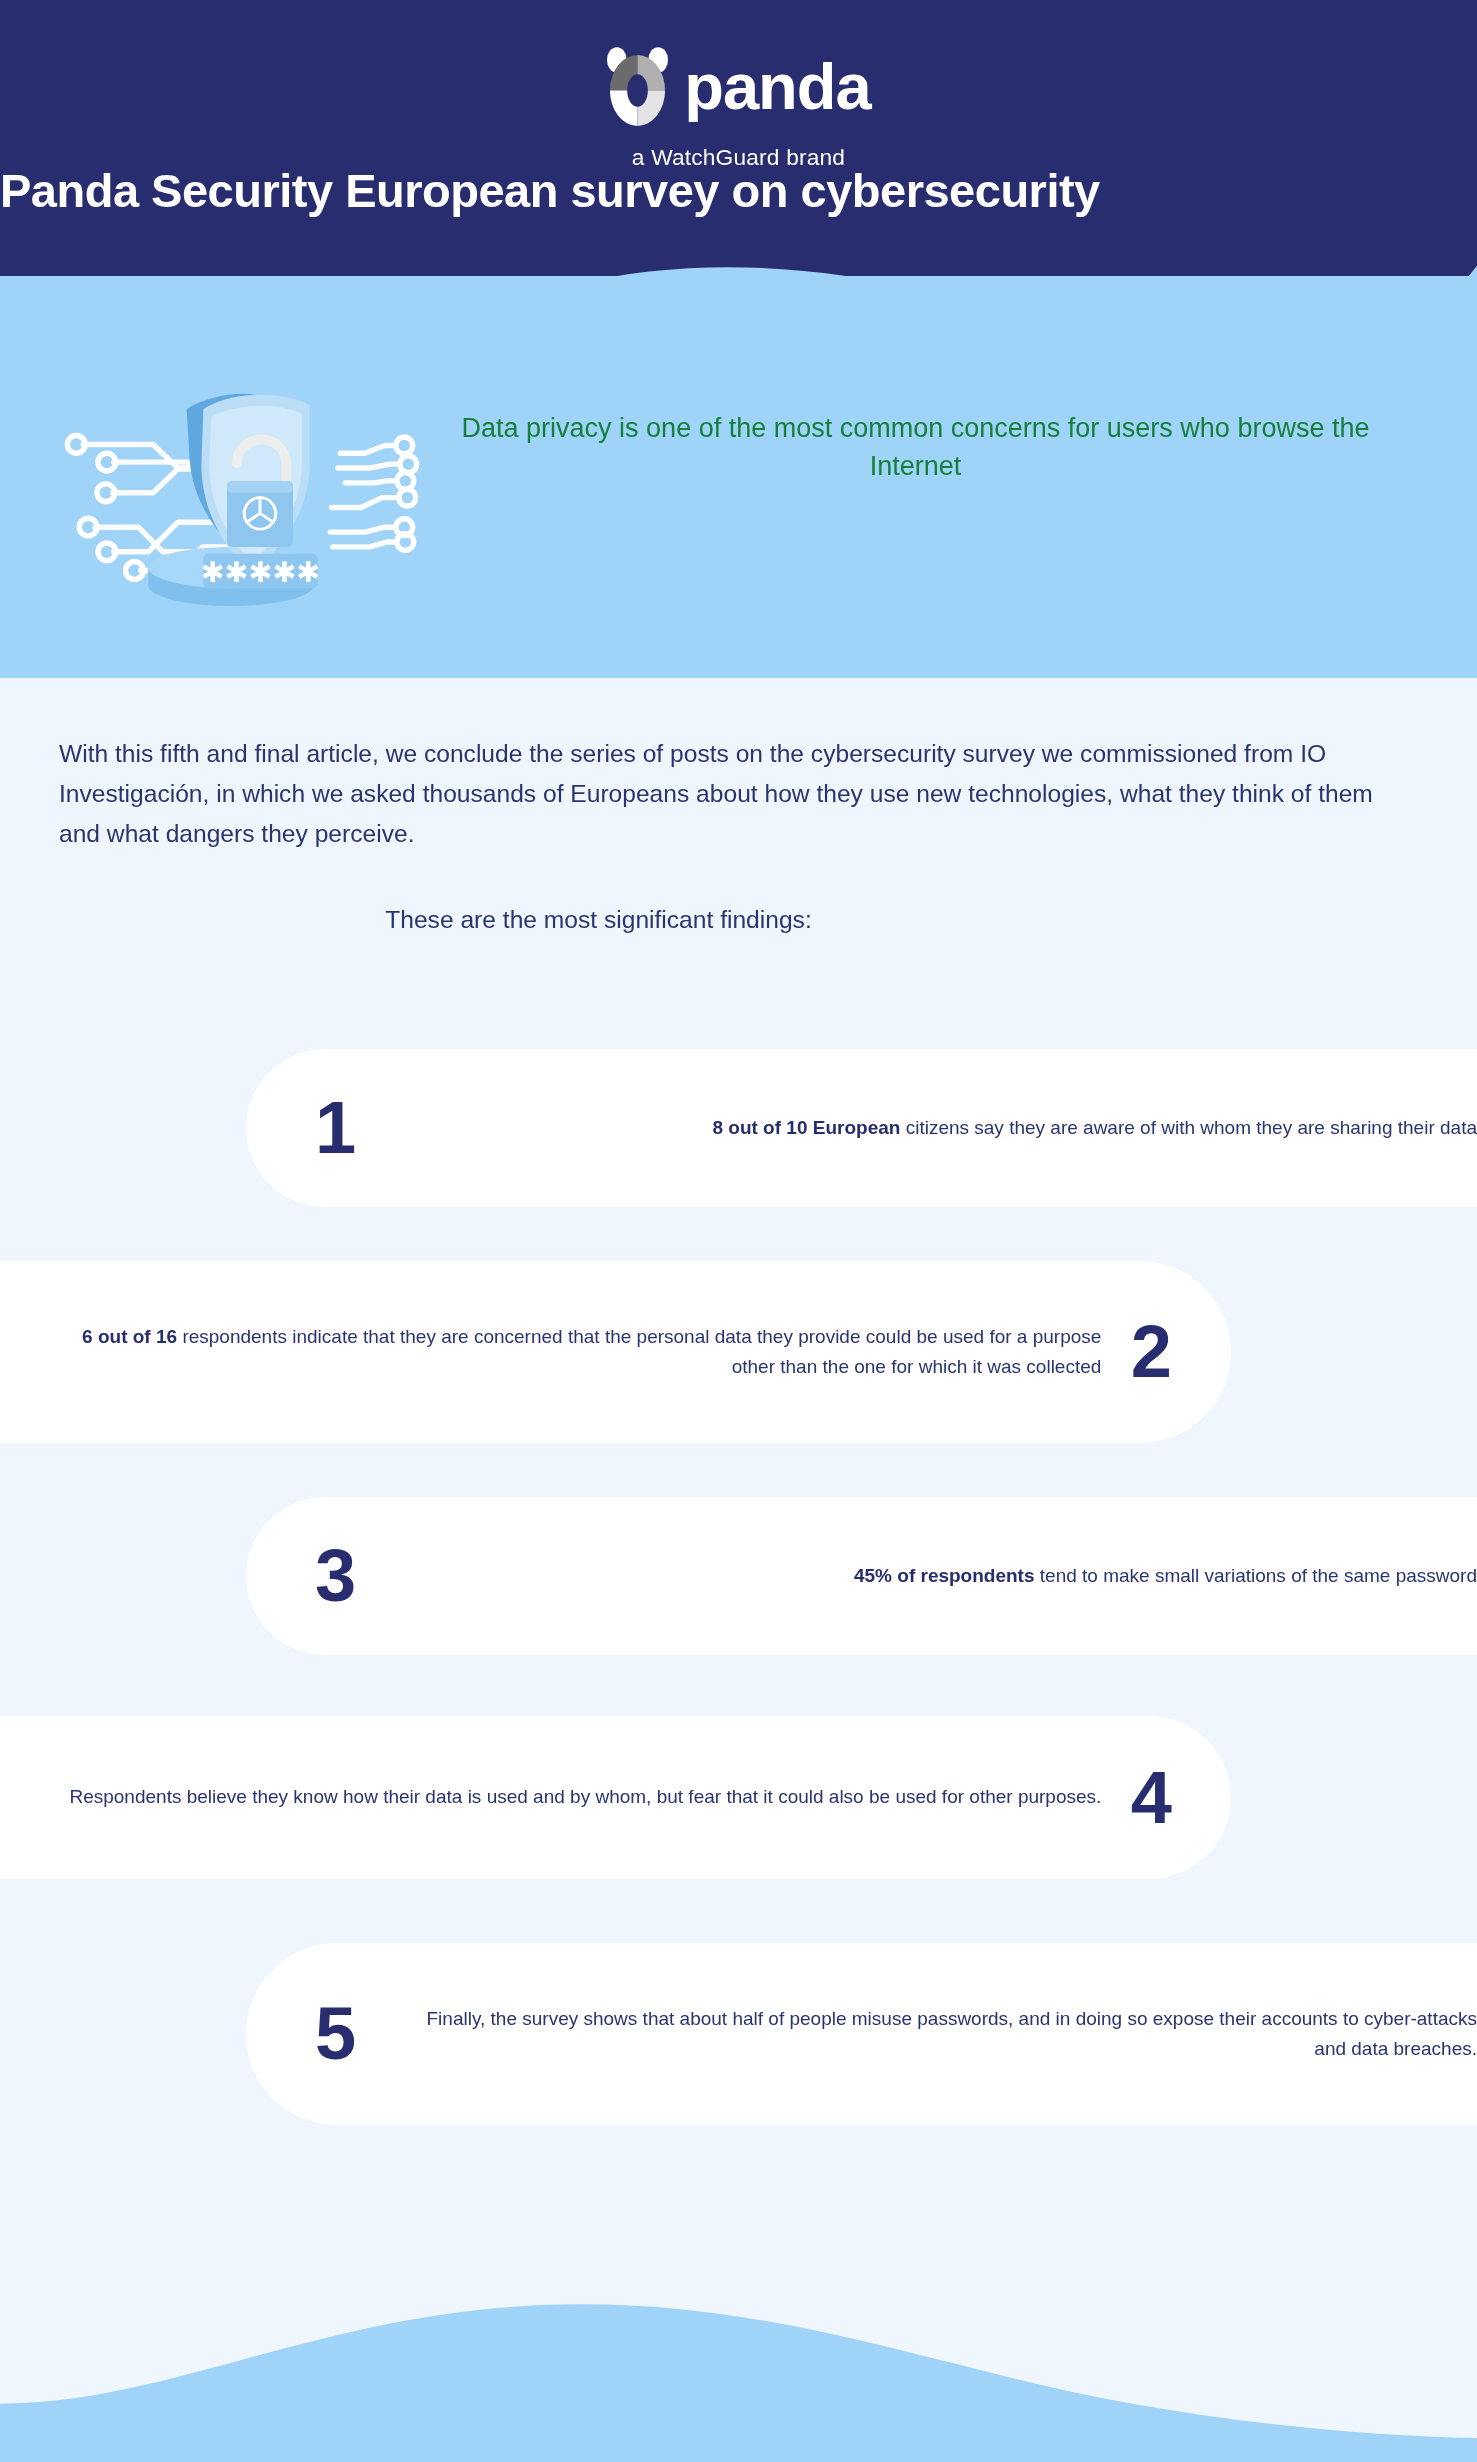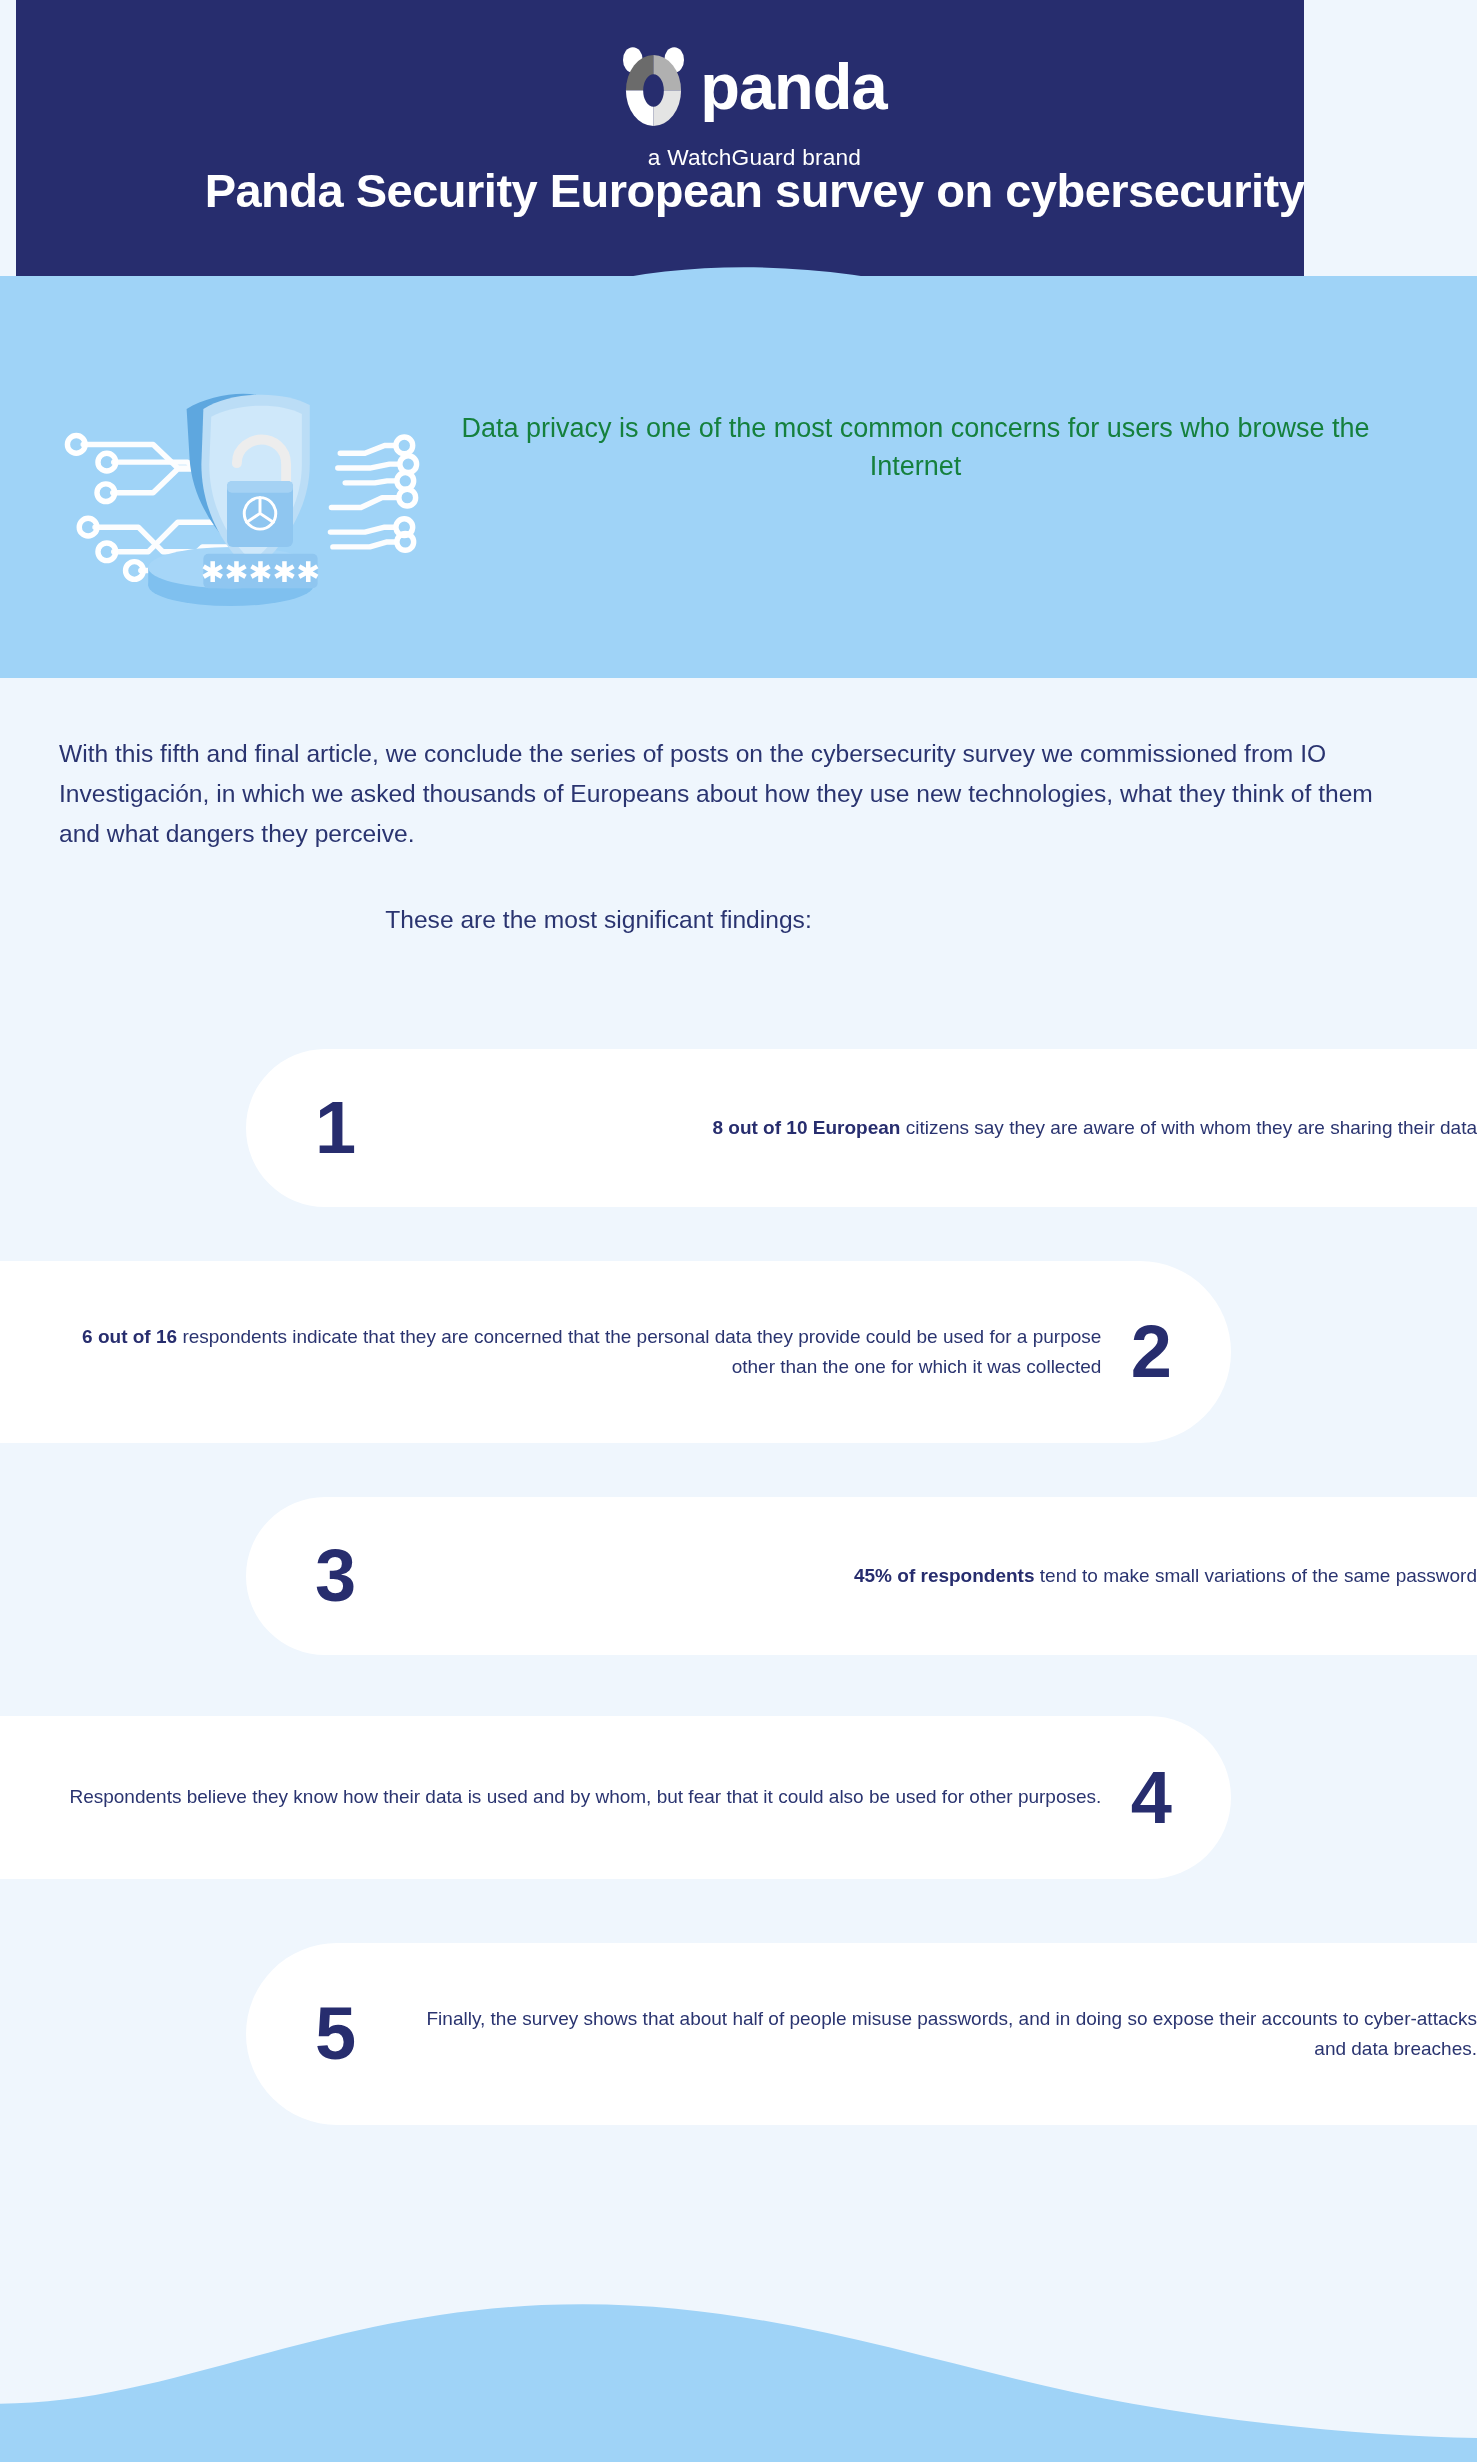--- a/index.html
+++ b/index.html
@@ -9,42 +9,42 @@
     background:#EFF6FD;
     width:1477px;
     position:relative;
     overflow-x:hidden;
   }
 
   .page { position:relative; width:1477px; height:2871px; background:#EFF6FD; }
 
   
   .header-band {
-    position:absolute; left:16px; top:0; width:1288px; height:374px;
+    position:absolute; left:0; top:0; width:1477px; height:374px;
     overflow:hidden;
     padding-left:43px;
   }
   .header-bg { position:absolute; left:0; top:0; width:1477px; height:374px; }
 
   .logo-wrap {
     position:absolute; left:0; top:45px; width:1477px;
     display:flex; flex-direction:column; align-items:center;
   }
   .logo-row { display:flex; align-items:center; gap:14.8px; }
   .panda-mark { display:block; }
   .panda-word {
     font-size:65px; font-weight:700; color:#FFFFFF;
     letter-spacing:-1px; line-height:1; font-family:"Liberation Sans", sans-serif;
   }
   .brand-sub {
     margin-top:16px; font-size:22.7px; color:#FFFFFF; font-weight:400;
     letter-spacing:0.2px;
   }
   .header-title {
-    position:absolute; left:0; top:163px; width:1477px; text-align:center;
+    position:absolute; left:0; top:163px; width:1477px; text-align:left;
     font-size:47px; font-weight:700; color:#FFFFFF; letter-spacing:-0.5px;
   }
 
   
   .hero {
     position:absolute; left:0; top:276px; width:1477px; height:402px;
     overflow:hidden;
   }
   .hero-bg { position:absolute; left:0; top:0; }
   .hero-art { position:absolute; left:29.5px; top:59px; }

